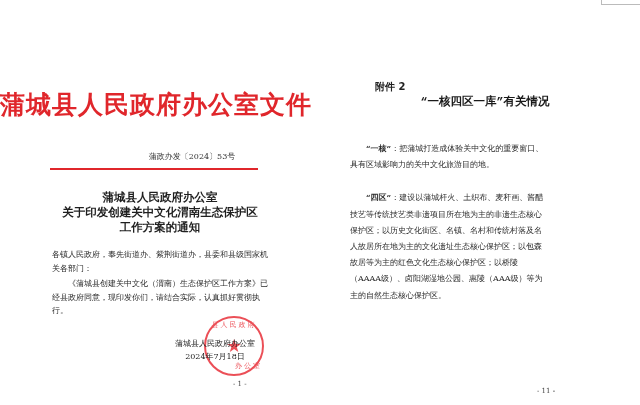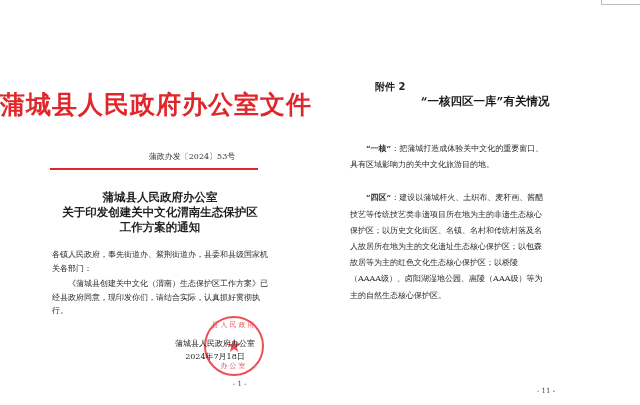--- a/index.html
+++ b/index.html
@@ -56,21 +56,21 @@
       position: absolute; left: 50%; top: 50%;
       transform: translate(-50%, -50%);
       color: #e8313a; font-size: 18px; line-height: 1;
     }
     .seal-text {
       position: absolute; left: 0; width: 100%; top: 2px;
       text-align: center; color: #e8313a; font-size: 7px; letter-spacing: 2px;
     }
     .seal-text-bottom {
       position: absolute; left: 0; width: 100%; bottom: 3px;
-      text-align: center; color: #e8313a; font-size: 7px; letter-spacing: 2px;
+      text-align: right; color: #e8313a; font-size: 7px; letter-spacing: 2px;
     }
     .page-num-left {
       position: absolute; left: 233px; top: 380px; font-size: 7px; color: #444;
     }
 
     .attachment-label {
       position: absolute; left: 14px; top: 80px; font-size: 10px; font-weight: bold;
       font-family: "DejaVu Sans", "Liberation Sans", sans-serif; color: #222; padding-left: 41px;
     }
     .attachment-title {

